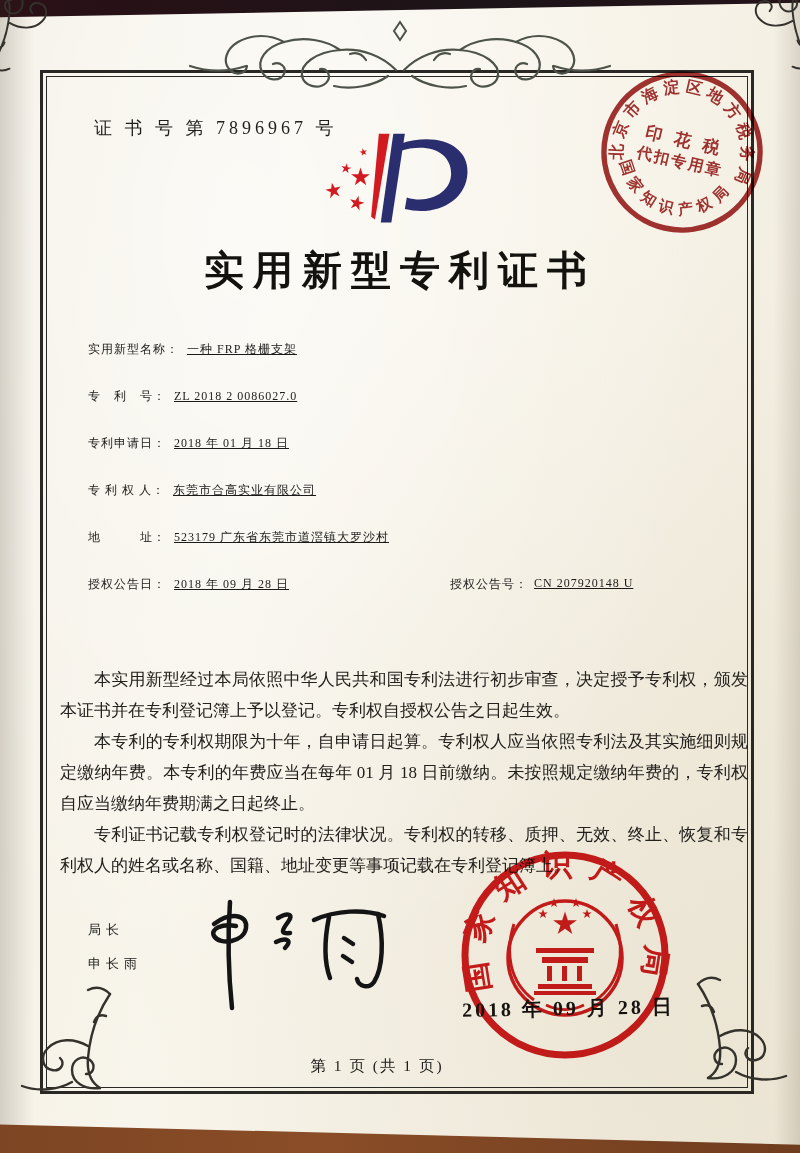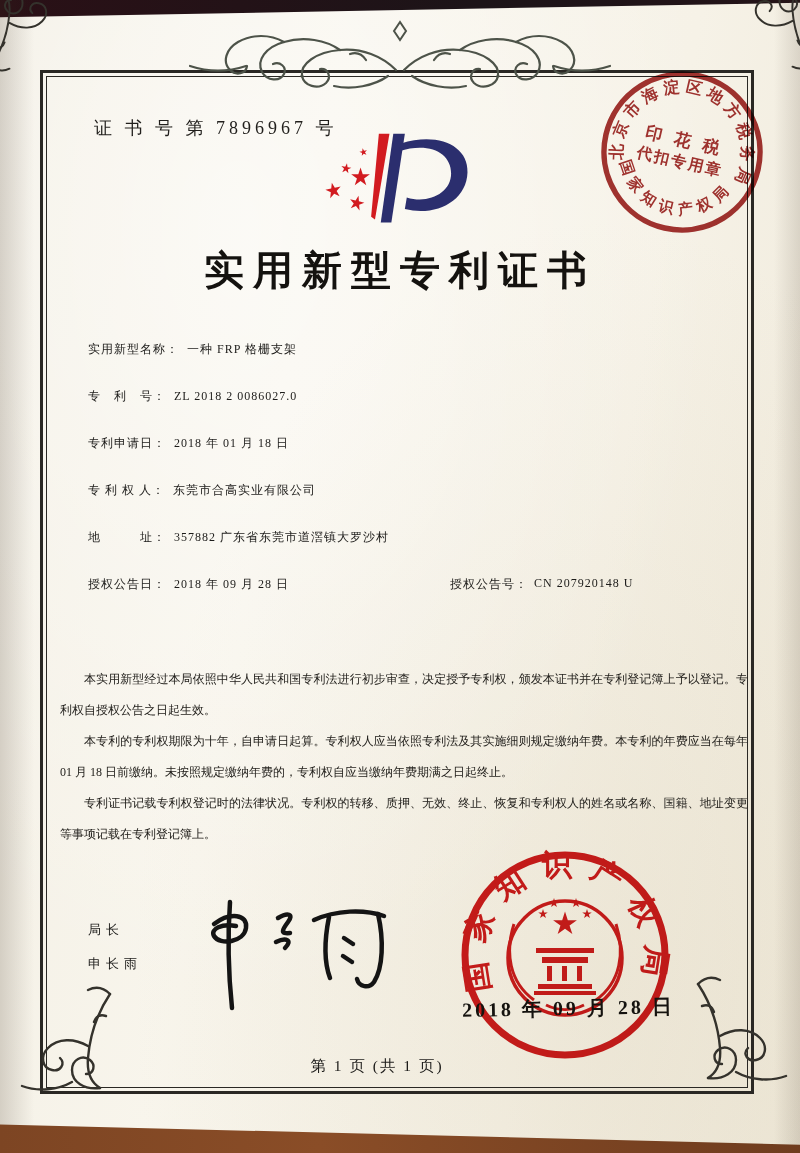--- a/index.html
+++ b/index.html
@@ -32,26 +32,26 @@
   .cert-no{position:absolute;left:94px;top:116px;font-size:18px;letter-spacing:4px;color:#211f1c;}
 
   .logo{position:absolute;left:303px;top:130px;}
 
   .title{position:absolute;left:0;right:0;top:243px;text-align:center;
     font-size:40px;font-weight:bold;letter-spacing:9px;color:#14120f;}
 
   .fields{position:absolute;left:88px;top:341px;right:60px;font-size:12px;}
   .field{display:flex;align-items:baseline;height:20px;margin-bottom:27px;position:relative;letter-spacing:1px;}
   .field .lbl{white-space:pre;}
-  .field .val{margin-left:8px;white-space:pre;}
+  .field .val{margin-left:8px;white-space:pre;text-decoration:underline;}
   .grant{position:absolute;left:362px;top:0;display:flex;text-align:right;}
   .grant .val{margin-left:6px;}
 
   .body-text{position:absolute;left:60px;top:664px;width:688px;
-    font-size:12px;line-height:31px;text-align:justify;color:#23211d;}
+    font-size:17px;line-height:31px;text-align:justify;color:#23211d;}
   .body-text p{margin:0;text-indent:2em;}
 
   .signer{position:absolute;left:88px;top:921px;font-size:13px;letter-spacing:5px;}
   .signer .name{margin-top:16px;}
   .signature{position:absolute;left:186px;top:890px;}
 
   .seal{position:absolute;left:450px;top:840px;mix-blend-mode:multiply;}
   .seal-date{position:absolute;left:462px;top:995px;font-size:20px;letter-spacing:3px;
     font-weight:600;color:#15130f;transform:rotate(-1deg);}
 
@@ -153,21 +153,21 @@
   <div class="field">
     <span class="lbl">专利申请日：</span>
     <span class="val">2018 年 01 月 18 日</span>
   </div>
   <div class="field">
     <span class="lbl">专 利 权 人：</span>
     <span class="val">东莞市合高实业有限公司</span>
   </div>
   <div class="field">
     <span class="lbl">地　　　址：</span>
-    <span class="val">357882 广东省东莞市道滘镇大罗沙村</span>
+    <span class="val">523179 广东省东莞市道滘镇大罗沙村</span>
   </div>
   <div class="field">
     <span class="lbl">授权公告日：</span>
     <span class="val">2018 年 09 月 28 日</span>
     <span class="grant">
       <span class="lbl">授权公告号：</span>
       <span class="val">CN 207920148 U</span>
     </span>
   </div>
 </div>

